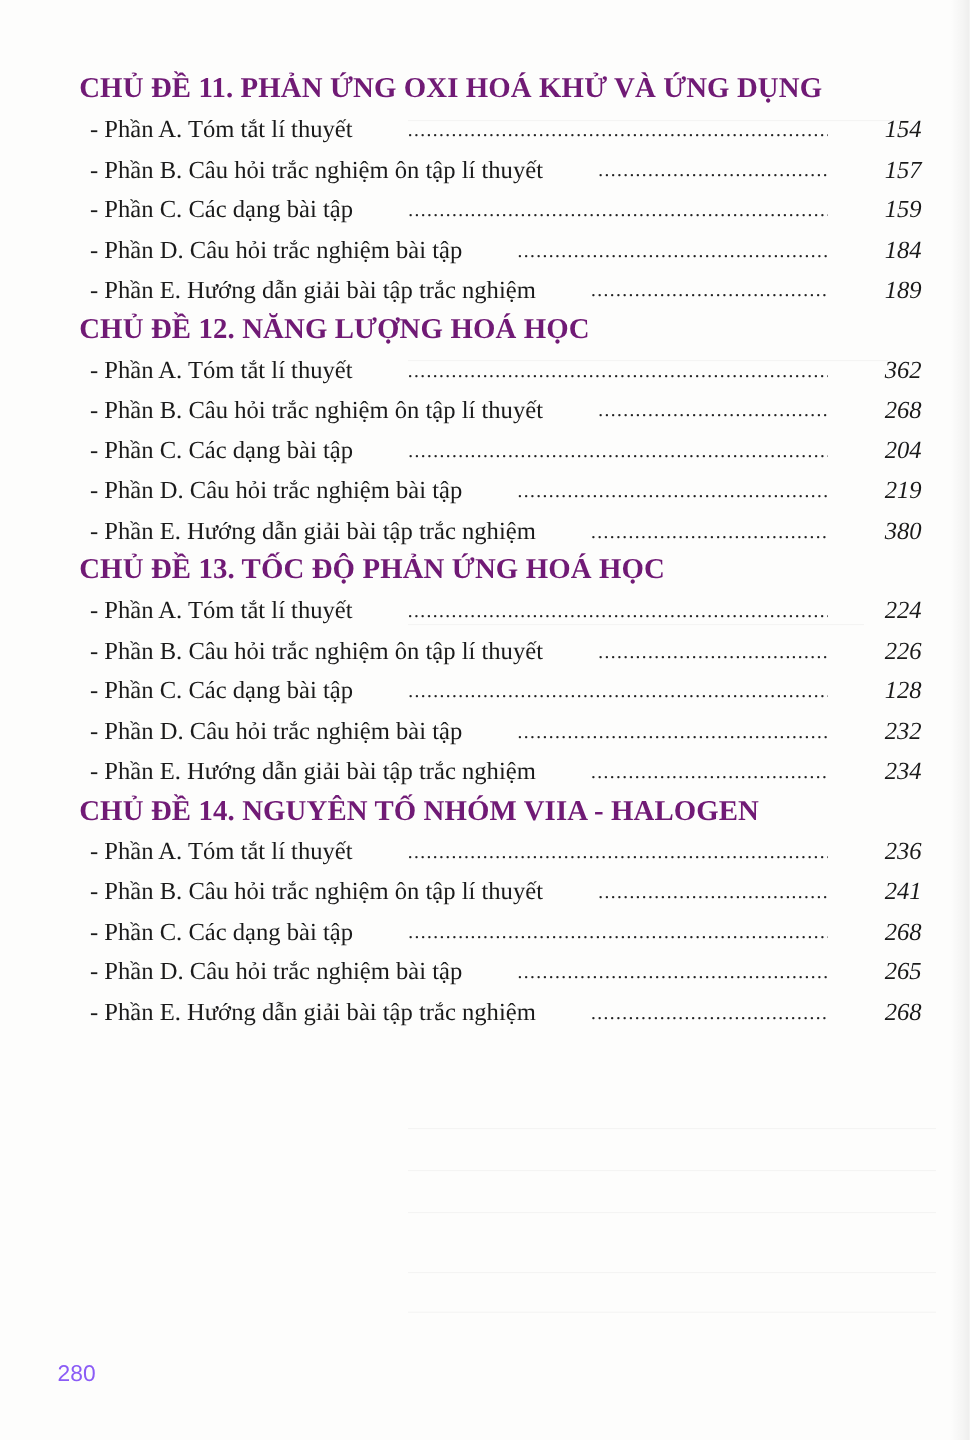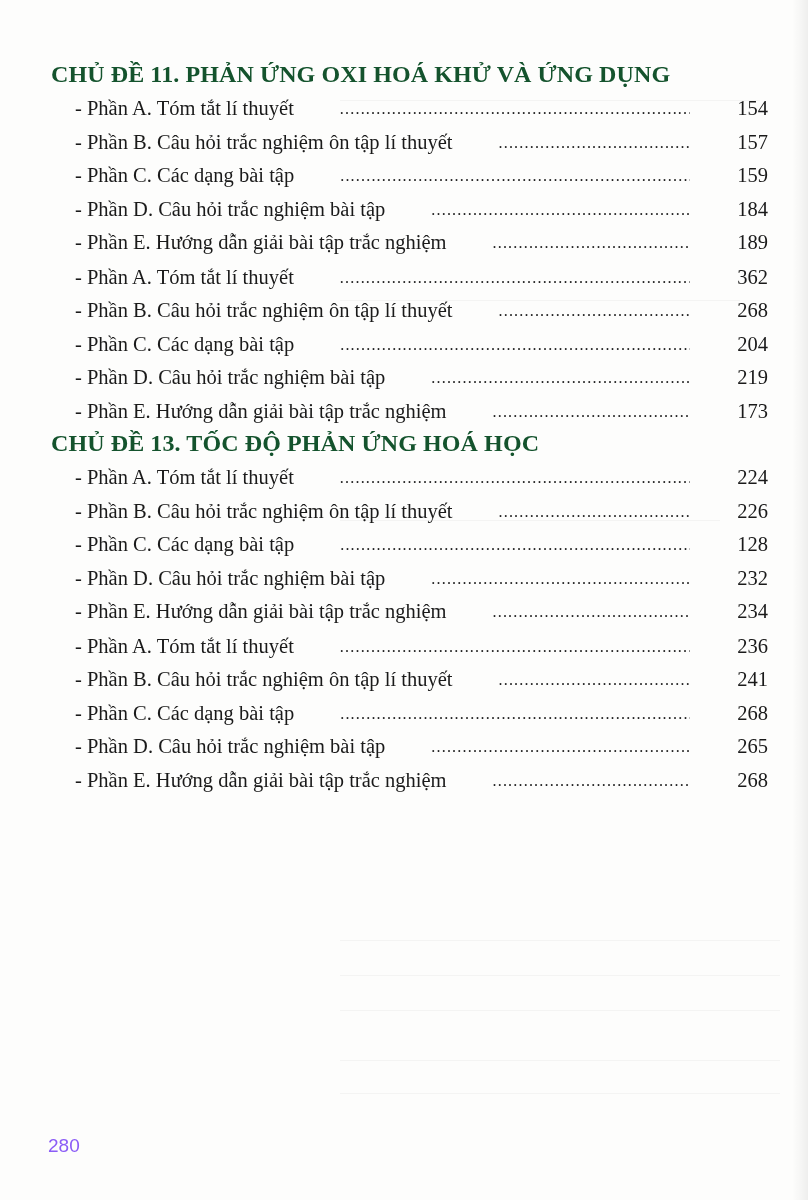--- a/index.html
+++ b/index.html
@@ -44,22 +44,22 @@
       width: 718px;
     }
     .chapter {
       margin: 0;
     }
     .chapter-title {
       font-weight: bold;
       font-size: 24px;
       line-height: 28px;
       letter-spacing: 0.1px;
-      margin: 0 0 4px 1px;
-      color: #14532d;
+      margin: 0 0 4px 16px;
+      color: #701a75;
     }
     .entry {
       display: flex;
       align-items: center;
       height: 33.5px;
       font-size: 20.5px;
       line-height: 33.5px;
       padding-left: 25px;
       color: #1a1a1a;
       gap: 44px;
@@ -76,20 +76,21 @@
       color: #222;
       font-size: 16px;
     }
     .entry-leader::before {
       content: "........................................................................................................................................................................................................................................................";
     }
     .entry-page {
       white-space: nowrap;
       text-align: right;
       min-width: 32px;
+      font-style: italic;
     }
     .ch-11 { }
     .ch-12 { margin-top: 1px; }
     .ch-13 { margin-top: 1px; }
     .ch-14 { margin-top: 1px; }
     .page-number {
       position: absolute;
       left: 48px;
       top: 1135px;
       font-family: "Liberation Sans", "DejaVu Sans", sans-serif;
@@ -140,20 +141,23 @@
       <span class="entry-page">184</span>
     </div>
     <div class="entry">
       <span class="entry-label">- Phần E. Hướng dẫn giải bài tập trắc nghiệm</span>
       <span class="entry-leader"></span>
       <span class="entry-page">189</span>
     </div>
   </section>
 
   <section class="chapter ch-12">
+    <h2 class="chapter-title">
+      <span>CHỦ ĐỀ 12. NĂNG LƯỢNG HOÁ HỌC</span>
+    </h2>
     <div class="entry">
       <span class="entry-label">- Phần A. Tóm tắt lí thuyết</span>
       <span class="entry-leader"></span>
       <span class="entry-page">362</span>
     </div>
     <div class="entry">
       <span class="entry-label">- Phần B. Câu hỏi trắc nghiệm ôn tập lí thuyết</span>
       <span class="entry-leader"></span>
       <span class="entry-page">268</span>
     </div>
@@ -163,21 +167,21 @@
       <span class="entry-page">204</span>
     </div>
     <div class="entry">
       <span class="entry-label">- Phần D. Câu hỏi trắc nghiệm bài tập</span>
       <span class="entry-leader"></span>
       <span class="entry-page">219</span>
     </div>
     <div class="entry">
       <span class="entry-label">- Phần E. Hướng dẫn giải bài tập trắc nghiệm</span>
       <span class="entry-leader"></span>
-      <span class="entry-page">173</span>
+      <span class="entry-page">380</span>
     </div>
   </section>
 
   <section class="chapter ch-13">
     <h2 class="chapter-title">
       <span>CHỦ ĐỀ 13. TỐC ĐỘ PHẢN ỨNG HOÁ HỌC</span>
     </h2>
     <div class="entry">
       <span class="entry-label">- Phần A. Tóm tắt lí thuyết</span>
       <span class="entry-leader"></span>
@@ -199,20 +203,23 @@
       <span class="entry-page">232</span>
     </div>
     <div class="entry">
       <span class="entry-label">- Phần E. Hướng dẫn giải bài tập trắc nghiệm</span>
       <span class="entry-leader"></span>
       <span class="entry-page">234</span>
     </div>
   </section>
 
   <section class="chapter ch-14">
+    <h2 class="chapter-title">
+      <span>CHỦ ĐỀ 14. NGUYÊN TỐ NHÓM VIIA - HALOGEN</span>
+    </h2>
     <div class="entry">
       <span class="entry-label">- Phần A. Tóm tắt lí thuyết</span>
       <span class="entry-leader"></span>
       <span class="entry-page">236</span>
     </div>
     <div class="entry">
       <span class="entry-label">- Phần B. Câu hỏi trắc nghiệm ôn tập lí thuyết</span>
       <span class="entry-leader"></span>
       <span class="entry-page">241</span>
     </div>

